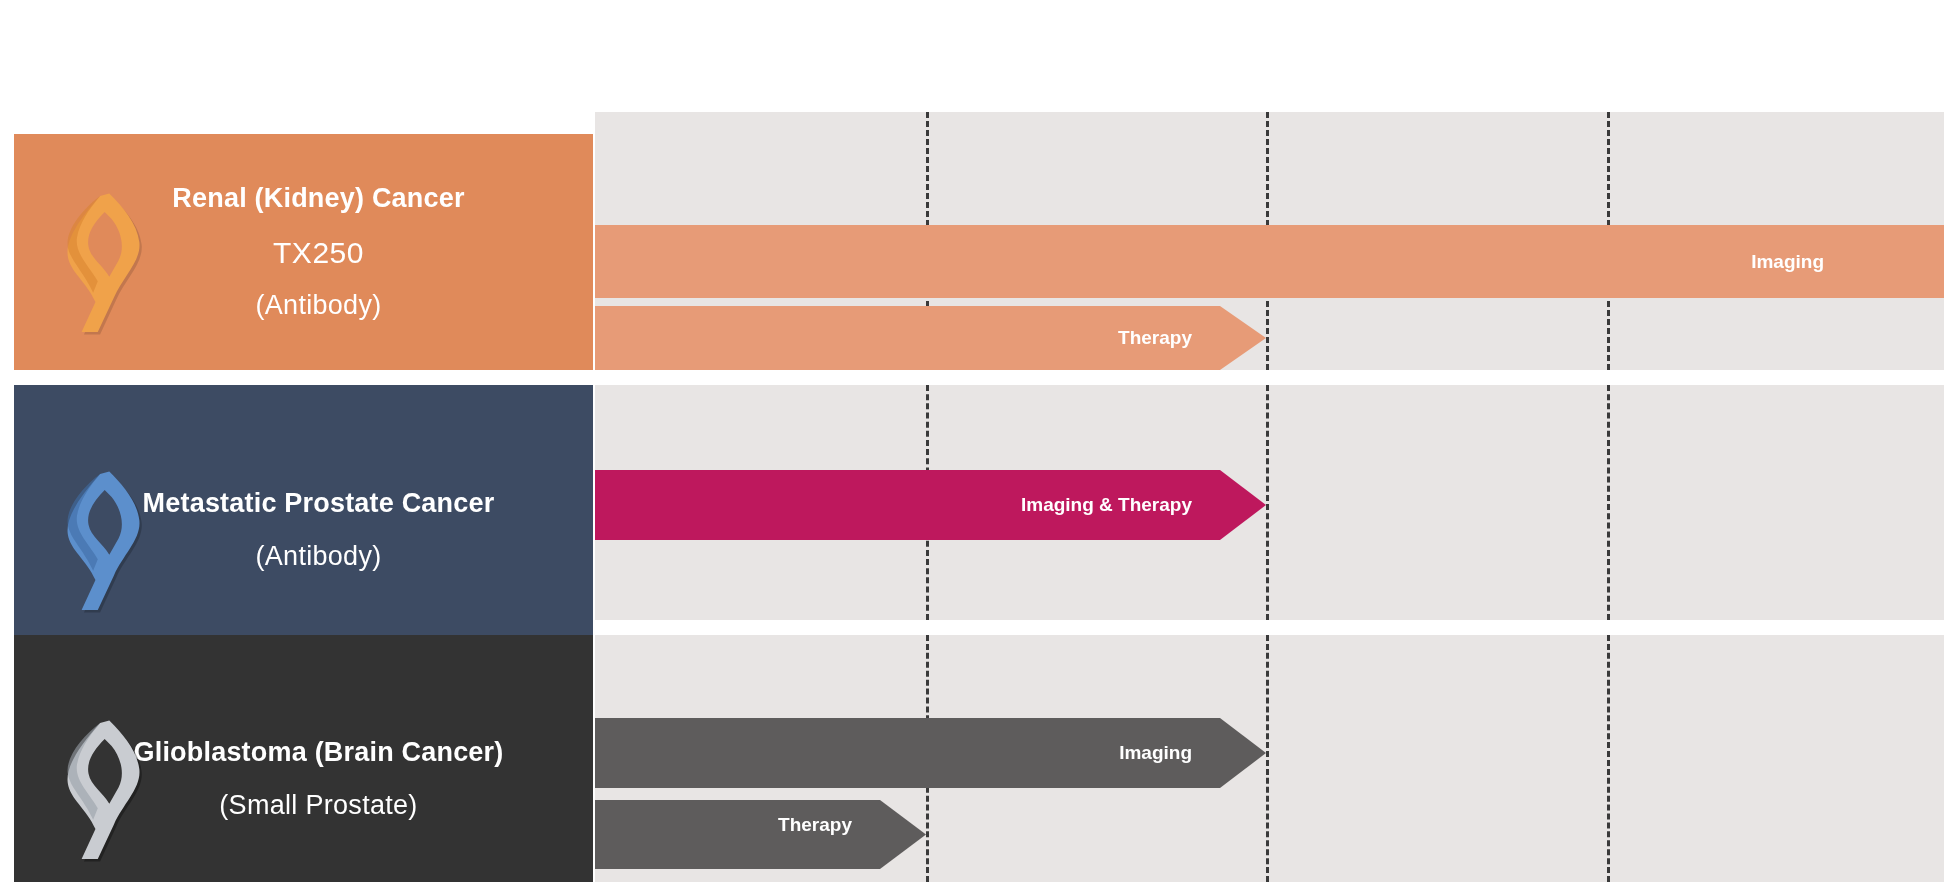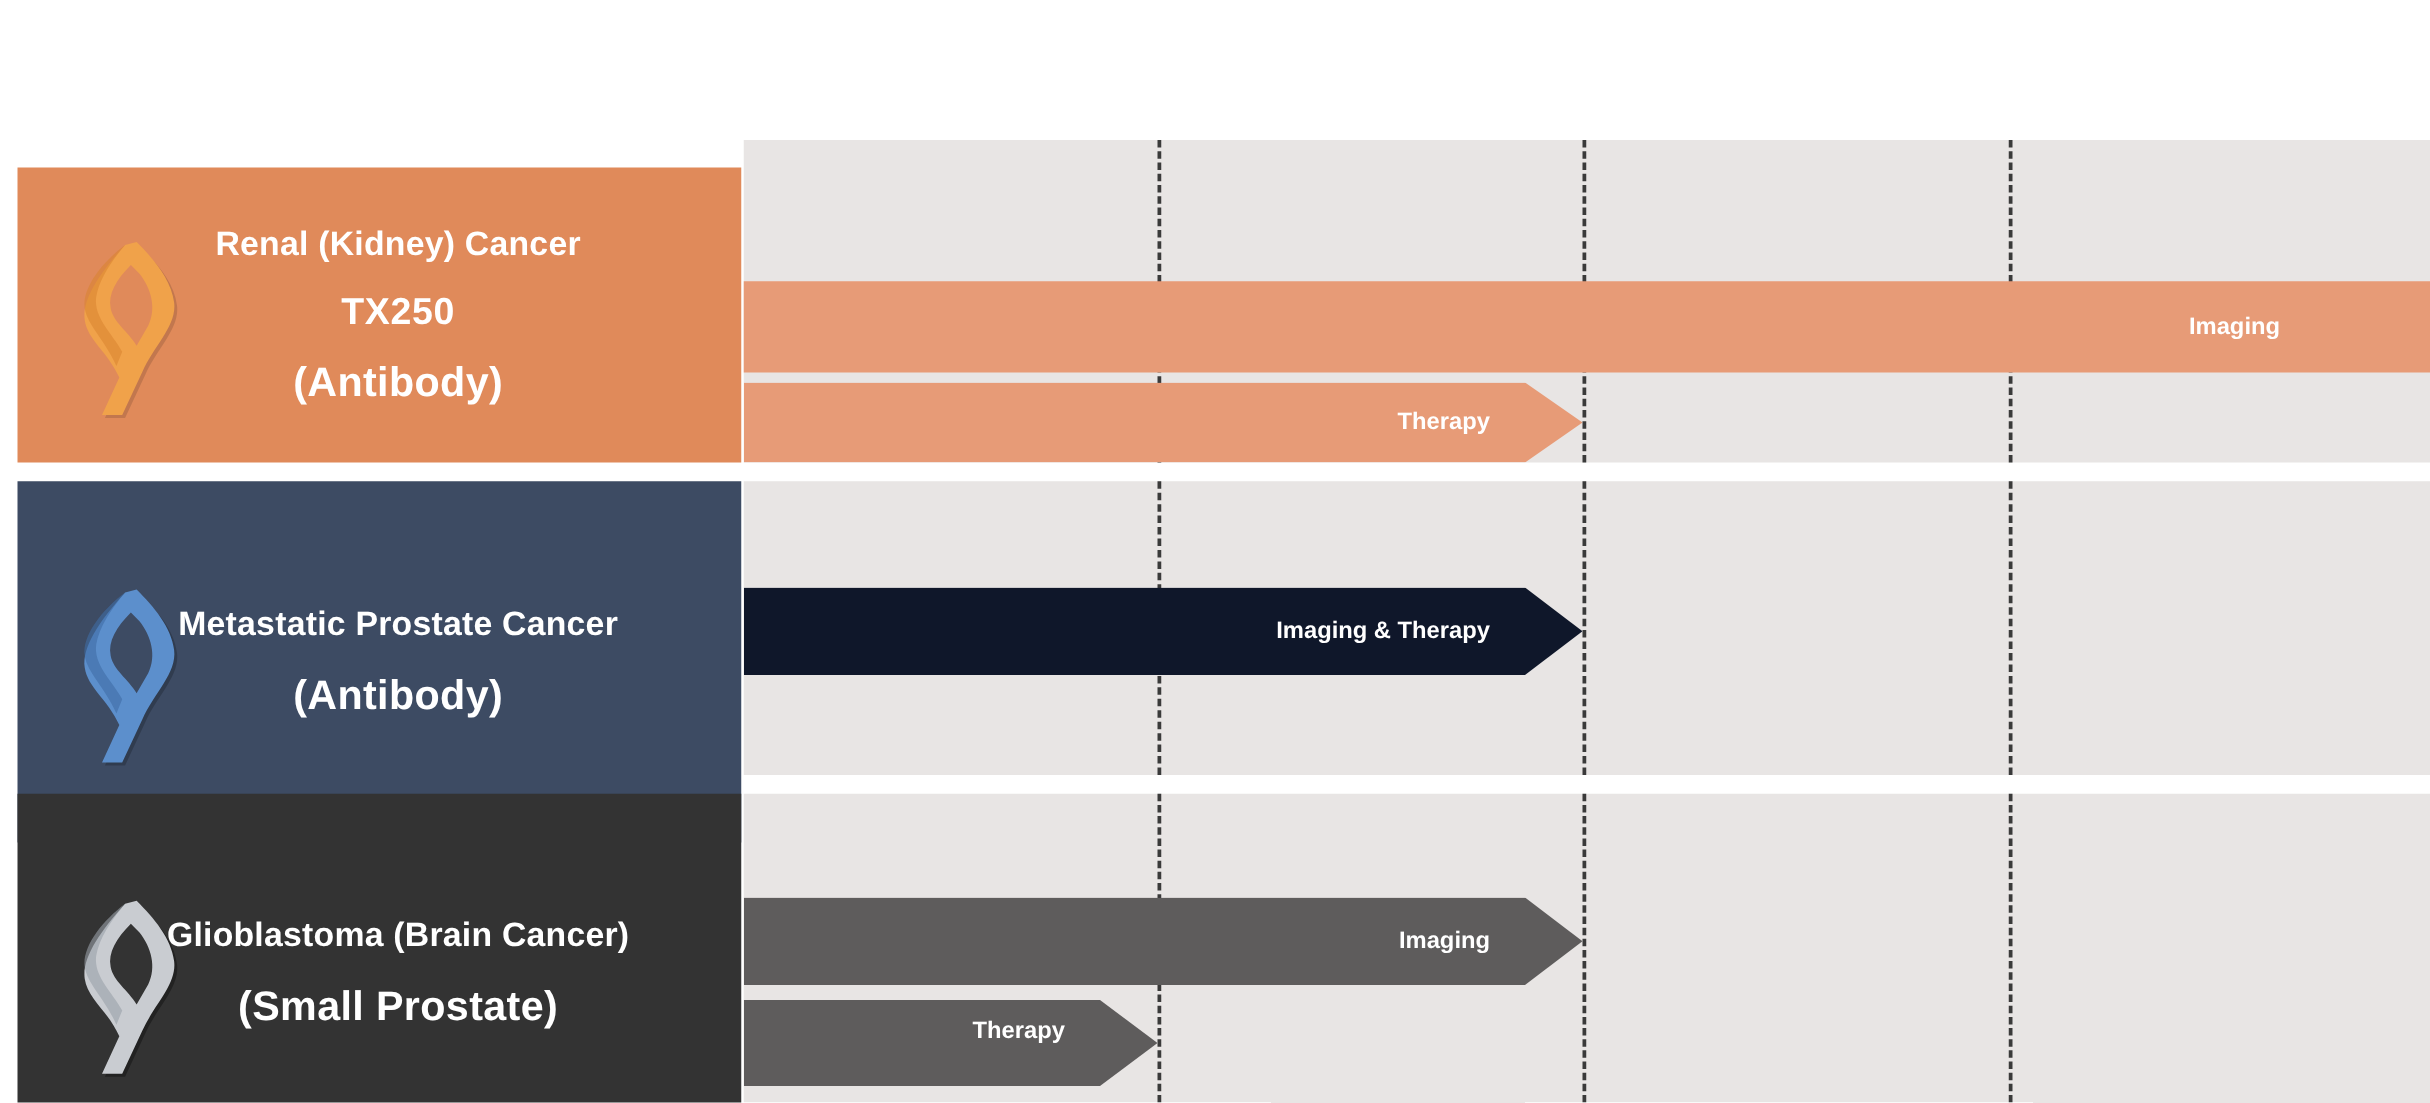--- a/index.html
+++ b/index.html
@@ -36,22 +36,22 @@
     color:#ffffff;overflow:hidden;
   }
   .ribbon-wrap{
     position:absolute;left:34px;top:50%;transform:translateY(-42%);
     width:118px;height:150px;
   }
   .label-text{
     width:100%;text-align:center;padding-left:30px;box-sizing:border-box;
   }
   .label-title{font-size:27px;font-weight:bold;margin-bottom:22px;letter-spacing:.2px;}
-  .label-code{font-size:30px;font-weight:700;margin-bottom:20px;letter-spacing:.5px;}
-  .label-type{font-size:33px;font-weight:700;letter-spacing:.3px;}
+  .label-code{font-size:30px;font-weight:400;margin-bottom:20px;letter-spacing:.5px;}
+  .label-type{font-size:27px;font-weight:400;letter-spacing:.3px;}
 
   
   .arrow{
     position:absolute;display:flex;align-items:center;justify-content:flex-end;
     color:#ffffff;font-weight:bold;font-size:19px;
     box-sizing:border-box;padding-right:74px;
     clip-path:polygon(0 0, calc(100% - 46px) 0, 100% 50%, calc(100% - 46px) 100%, 0 100%);
   }
   .arrow.clipped-right{
     clip-path:none;padding-right:120px;
@@ -125,21 +125,21 @@
           <path d="M44 16 C34 26 28 36 30 46 C32 56 42 62 48 72 L56 58 C62 46 58 32 50 22 Z" fill="#3d4b63"></path>
         </g>
       </svg>
     </div>
     <div class="label-text">
       <div class="label-title">Metastatic Prostate Cancer</div>
       <div class="label-type">(Antibody)</div>
     </div>
   </div>
 
-  <div class="arrow" style="left:595px;top:470px;width:671px;height:70px;background:#0f172a;">
+  <div class="arrow" style="left:595px;top:470px;width:671px;height:70px;background:#be185d;">
     <span class="arrow-label">Imaging &amp; Therapy</span>
   </div>
 
   <div class="grid-strip" style="top:635px;height:247px;">
     <div class="divider" style="left:331px;"></div>
     <div class="divider" style="left:671px;"></div>
     <div class="divider" style="left:1012px;"></div>
   </div>
 
   <div class="label-panel" style="top:635px;height:287px;background:#333333;">

